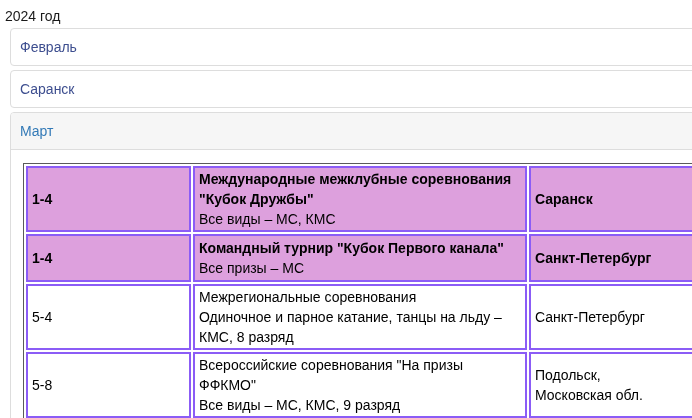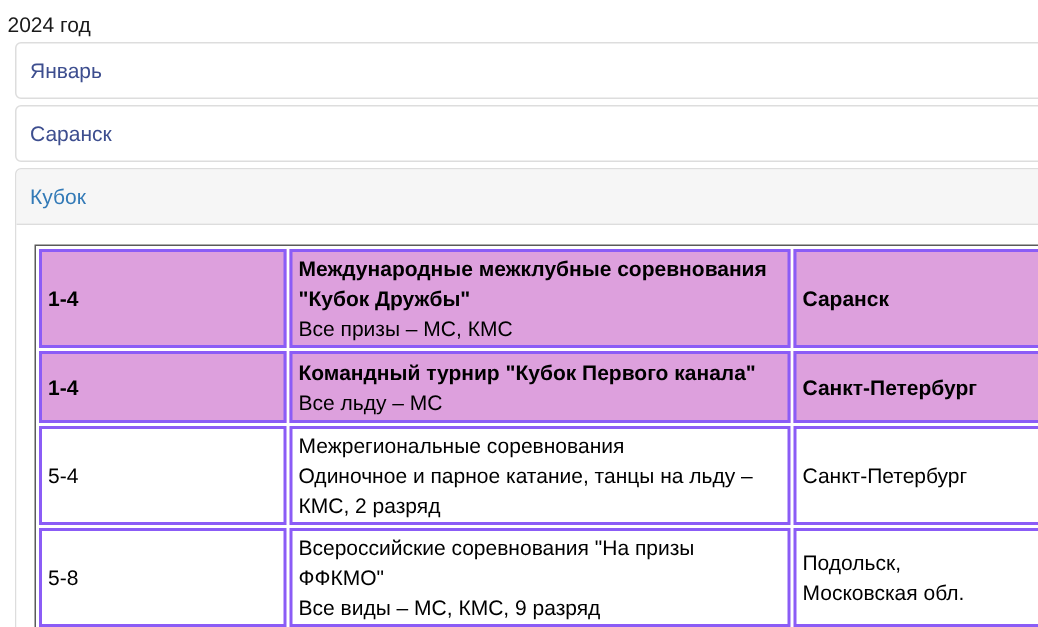--- a/index.html
+++ b/index.html
@@ -80,67 +80,67 @@
 </style>
 </head>
 <body>
 
 <div class="page-title">2024 год</div>
 
 <div class="accordion">
 
   <div class="panel">
     <div class="panel-heading">
-      <a class="month-link">Январь</a>
+      <a class="month-link">Февраль</a>
     </div>
   </div>
 
   <div class="panel">
     <div class="panel-heading">
       <a class="month-link">Саранск</a>
     </div>
   </div>
 
   <div class="panel active">
     <div class="panel-heading">
-      <a class="month-link">Кубок</a>
+      <a class="month-link">Март</a>
     </div>
     <div class="panel-body">
 
       <table class="calendar">
         <colgroup>
           <col style="width:165px">
             <col style="width:334px">
             <col style="width:165px">
         </colgroup>
         <tbody>
           <tr class="r1 hl">
             <td class="c-date">1-4</td>
             <td class="c-event">
               <div class="title">Международные межклубные соревнования
 "Кубок Дружбы"</div>
-              <div class="details">Все призы – МС, КМС</div>
+              <div class="details">Все виды – МС, КМС</div>
             </td>
             <td class="c-loc">Саранск</td>
           </tr>
 
           <tr class="r2 hl">
             <td class="c-date">1-4</td>
             <td class="c-event">
               <div class="title">Командный турнир "Кубок Первого канала"</div>
-              <div class="details">Все льду – МС</div>
+              <div class="details">Все призы – МС</div>
             </td>
             <td class="c-loc">Санкт-Петербург</td>
           </tr>
 
           <tr class="r3">
             <td class="c-date">5-4</td>
             <td class="c-event">
               <div class="title">Межрегиональные соревнования</div>
-              <div class="details">Одиночное и парное катание, танцы на льду – КМС, 2 разряд</div>
+              <div class="details">Одиночное и парное катание, танцы на льду – КМС, 8 разряд</div>
             </td>
             <td class="c-loc">Санкт-Петербург</td>
           </tr>
 
           <tr class="r4">
             <td class="c-date">5-8</td>
             <td class="c-event">
               <div class="title">Всероссийские соревнования "На призы ФФКМО"</div>
               <div class="details">Все виды – МС, КМС, 9 разряд</div>
             </td>

